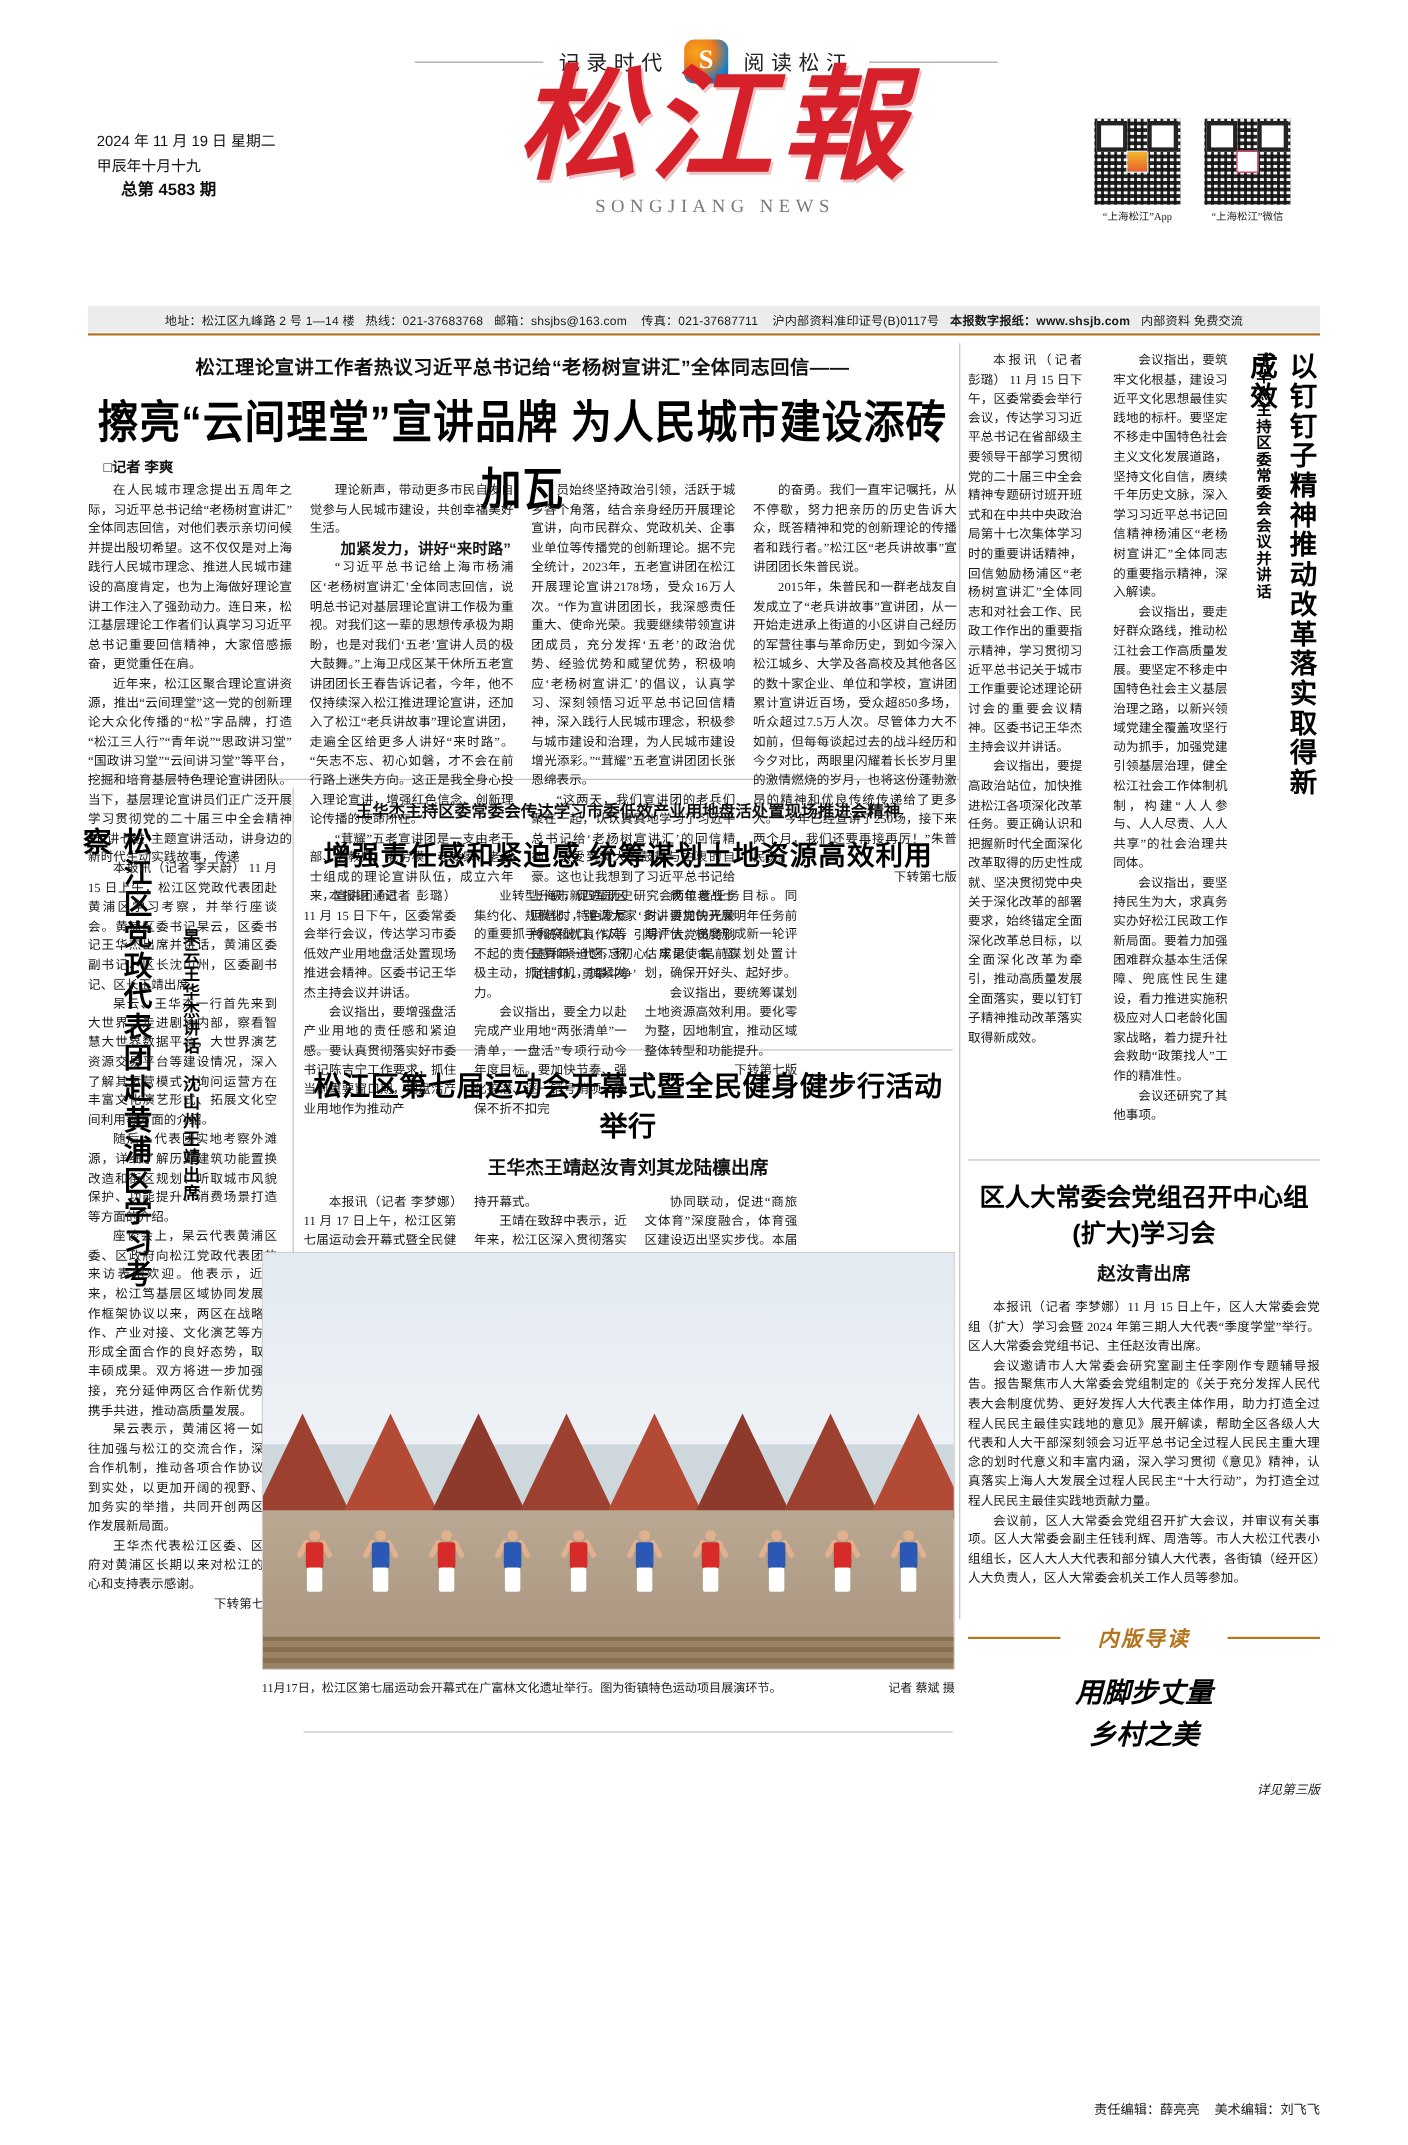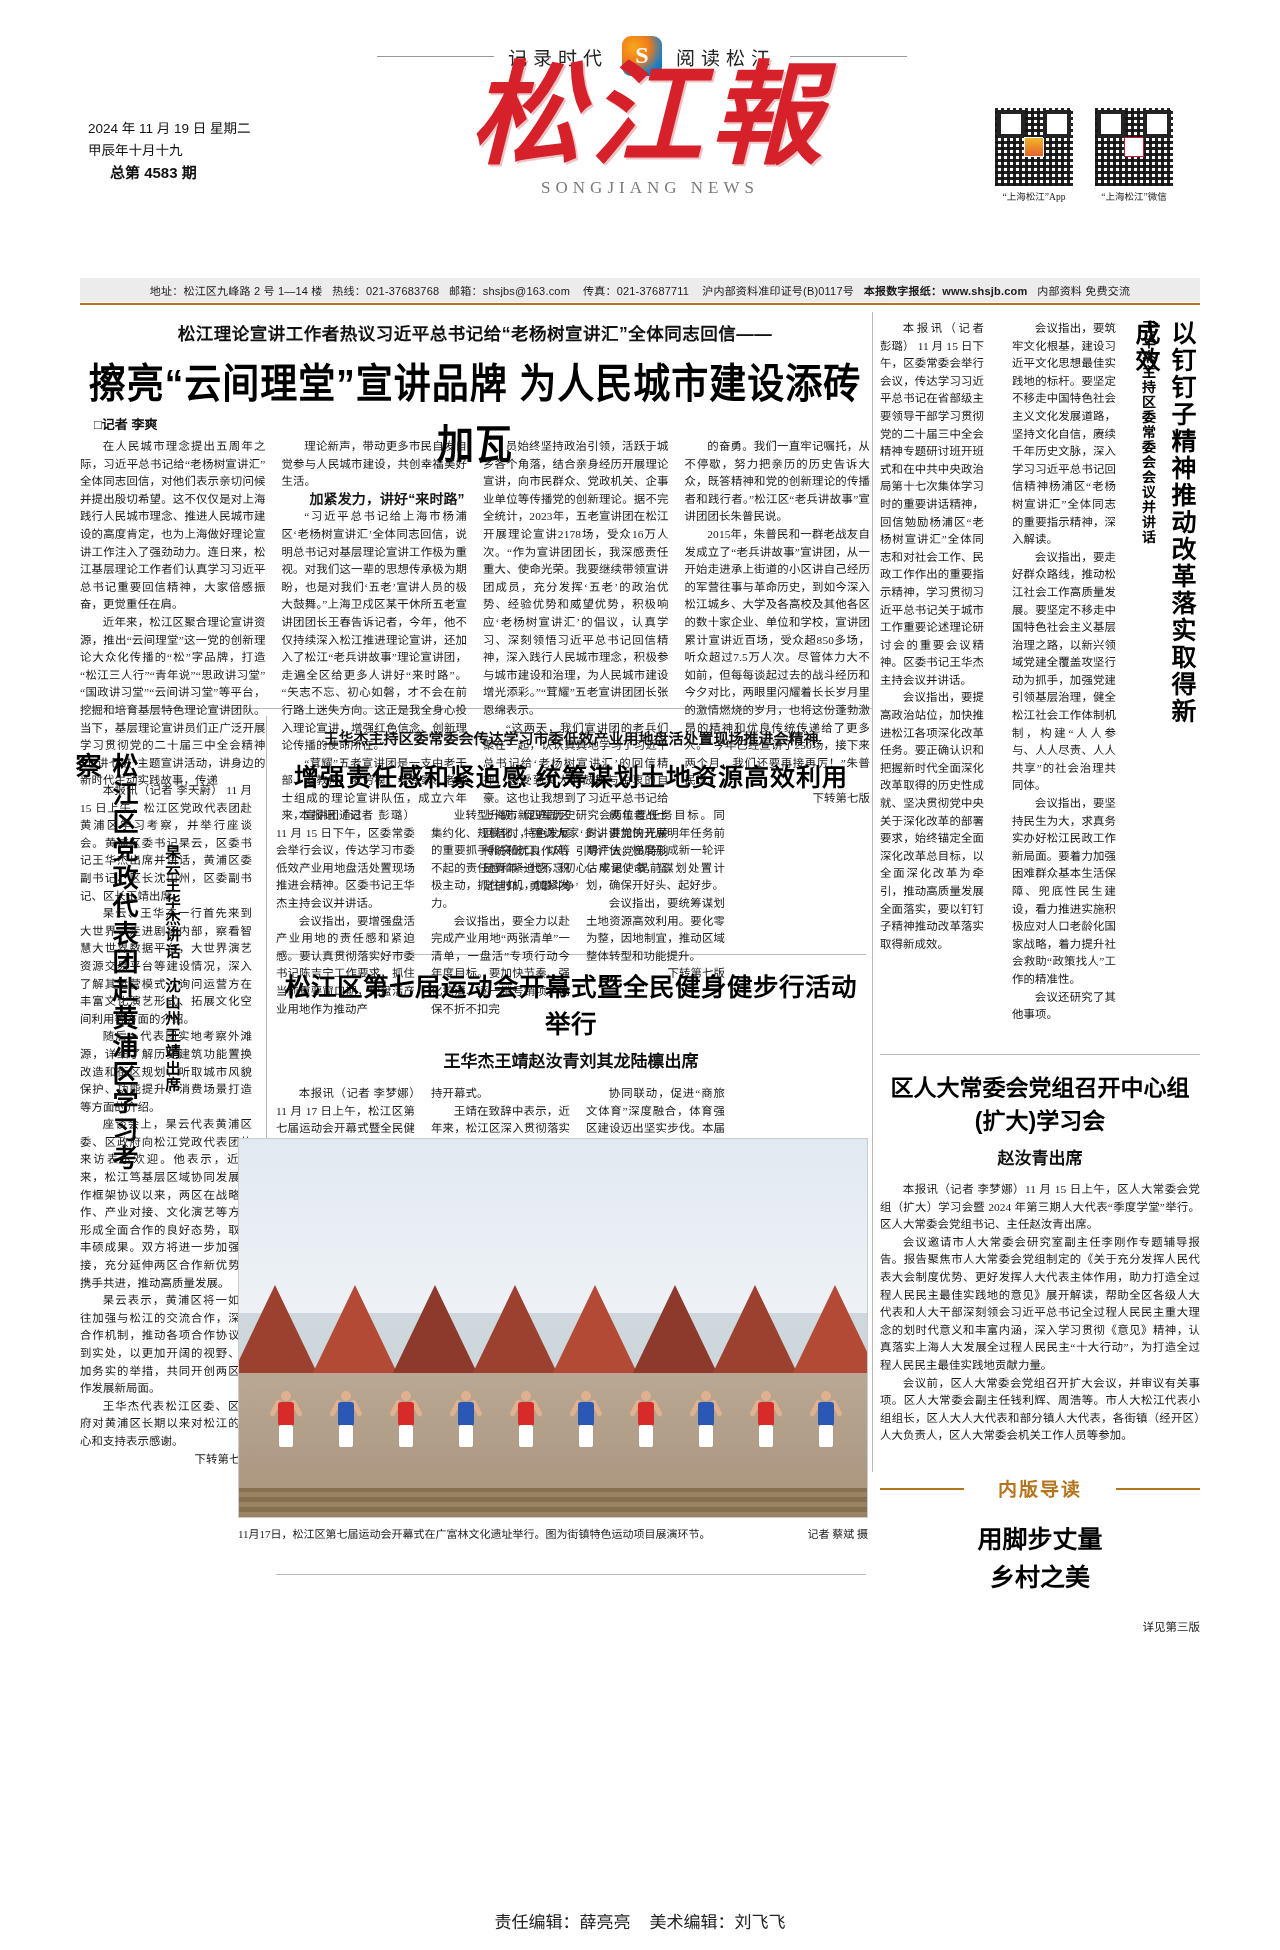--- a/index.html
+++ b/index.html
@@ -237,21 +237,21 @@
     text-align:center;font-family:Liberation Sans, sans-serif;
     font-size:23px;font-weight:bold;line-height:33px;color:#000;
   }
   .rpa-sub{
     text-align:center;font-family:"Liberation Sans","DejaVu Sans",sans-serif;
     font-size:17px;font-weight:bold;margin-top:6px;
   }
   .rpa-text{margin-top:12px;}
 
   
-  .guide{position:absolute;left:0px;top:1162px;width:320px;}
+  .guide{position:absolute;left:0px;top:1162px;width:320px;font-style:italic;}
   .guide-bar{position:relative;height:28px;}
   .guide-bar .gl{position:absolute;top:14px;height:2px;background:#b4751f;width:84px;}
   .guide-bar .gl.left{left:0;}
   .guide-bar .gl.right{right:0;}
   .guide-bar .gt{
     position:absolute;left:0;right:0;top:0;text-align:center;
     font-family:"Liberation Sans","DejaVu Sans",sans-serif;
     font-size:19px;font-weight:bold;color:#b4751f;letter-spacing:2px;
   }
   .guide-item{
@@ -259,23 +259,23 @@
     font-family:"Liberation Sans","DejaVu Sans",sans-serif;
     font-size:25px;font-weight:bold;line-height:38px;color:#000;
   }
   .guide-more{
     margin-top:22px;text-align:right;font-size:11.5px;
     font-family:"Liberation Serif",serif;color:#222;
   }
 
   
   .footer{
-    position:absolute;left:80px;top:1908px;width:1120px;text-align:center;
-    font-family:"Liberation Sans","DejaVu Sans",sans-serif;
-    font-size:17px;color:#222;
+    position:absolute;left:80px;top:1908px;width:1120px;text-align:right;
+    font-family:"Liberation Sans","DejaVu Sans",sans-serif;
+    font-size:12px;color:#222;
   }
 </style>
 </head>
 <body>
 
 <div class="page">
 
   <div class="masthead">
 
     <div class="mh-tagline">

